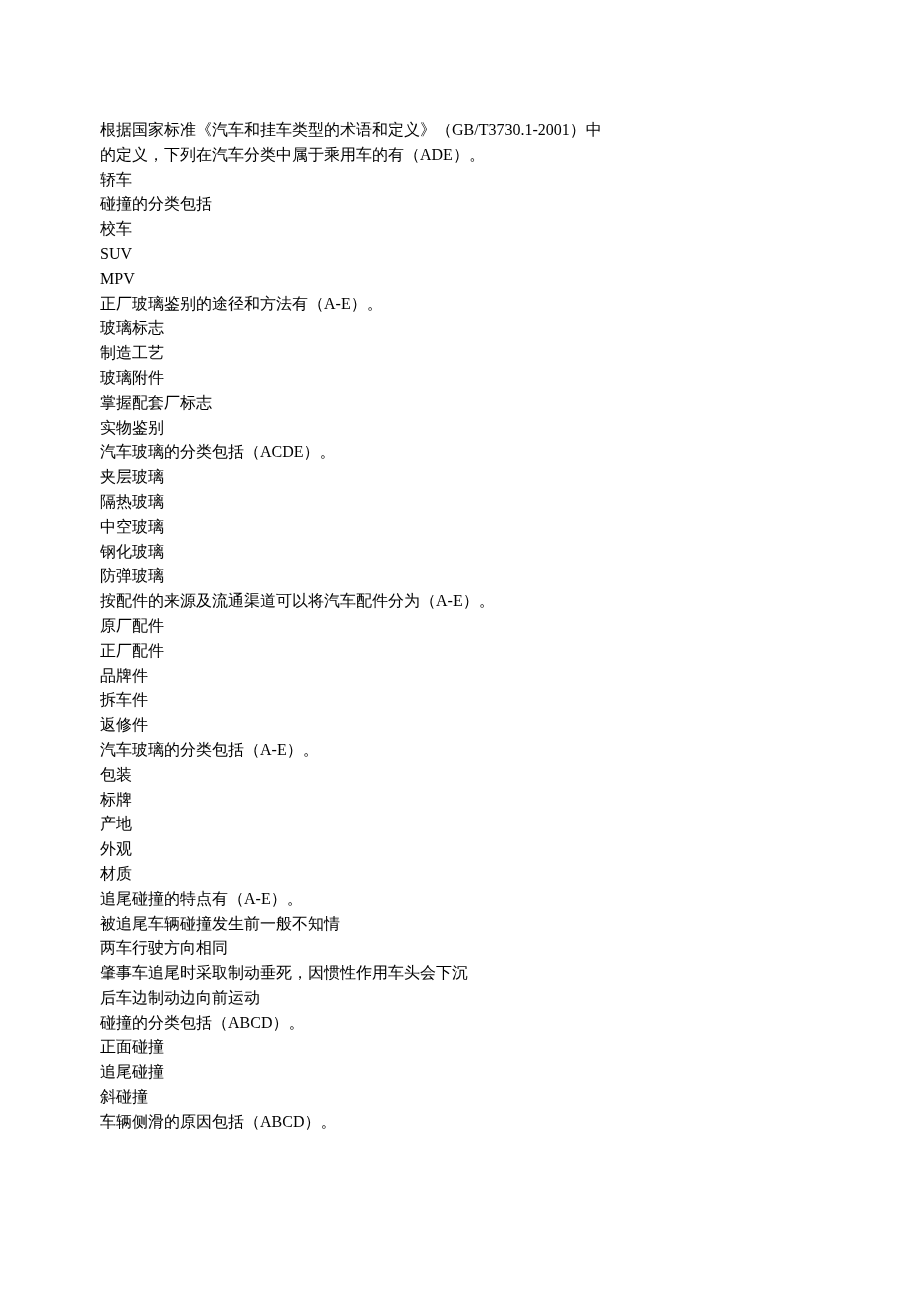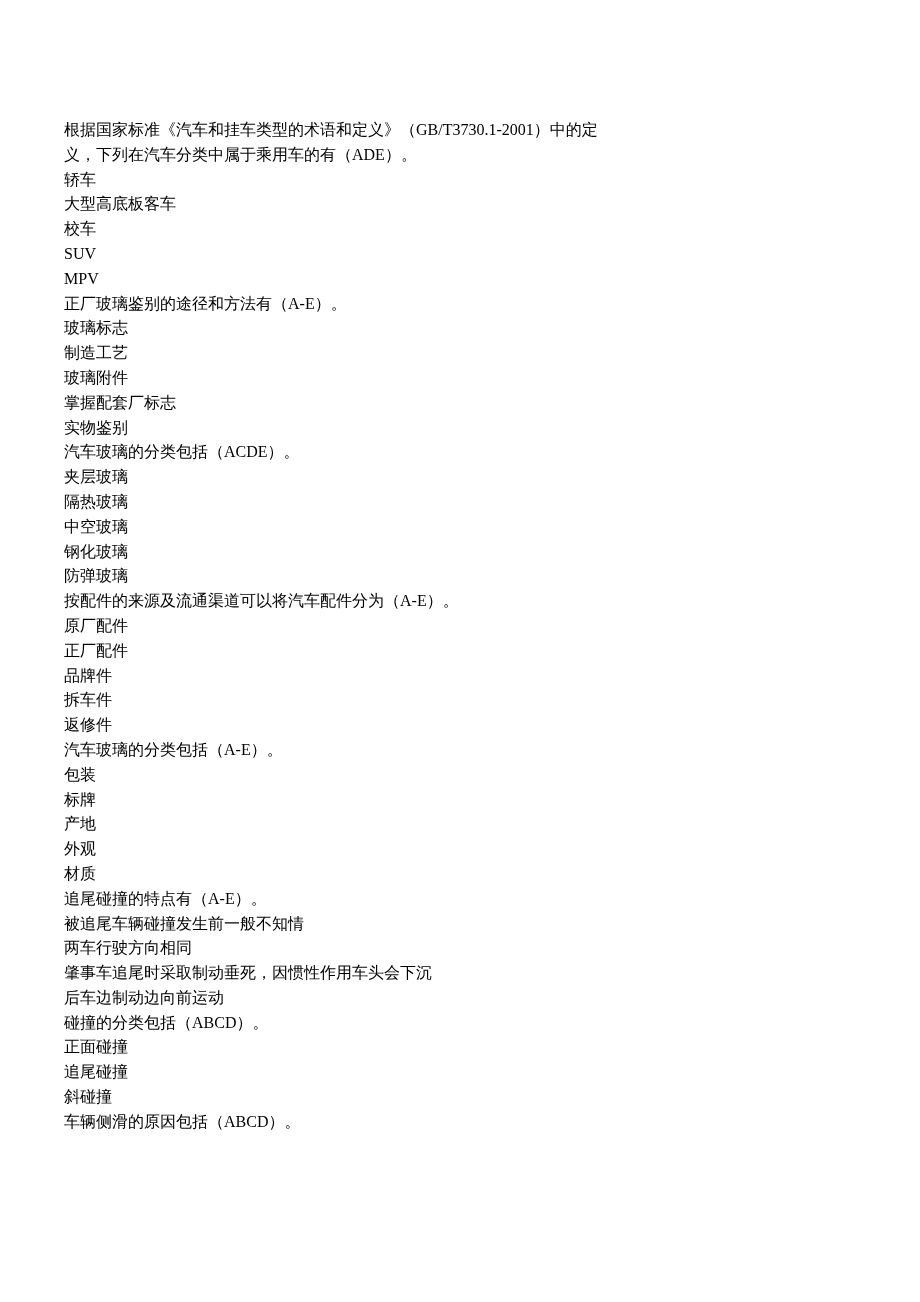--- a/index.html
+++ b/index.html
@@ -7,35 +7,35 @@
     padding: 0;
     background: #ffffff;
     font-family: "SimSun", "宋体", serif;
     font-size: 16px;
     color: #000000;
     line-height: 1.55;
   }
   .page {
     width: 760px;
     min-height: 1302px;
-    padding: 118px 150px 80px 64px;
+    padding: 118px 150px 80px 100px;
     box-sizing: border-box;
   }
   .line {
     white-space: pre-wrap;
   }
 </style>
 </head>
 <body>
 
 <div class="page">
 
   <div class="line">根据国家标准《汽车和挂车类型的术语和定义》（GB/T3730.1-2001）中的定义，下列在汽车分类中属于乘用车的有（ADE）。</div>
   <div class="line">轿车</div>
-  <div class="line">大型高底板客车</div>
+  <div class="line">碰撞的分类包括</div>
   <div class="line">校车</div>
   <div class="line">SUV</div>
   <div class="line">MPV</div>
 
   <div class="line">正厂玻璃鉴别的途径和方法有（A-E）。</div>
   <div class="line">玻璃标志</div>
   <div class="line">制造工艺</div>
   <div class="line">玻璃附件</div>
   <div class="line">掌握配套厂标志</div>
   <div class="line">实物鉴别</div>

